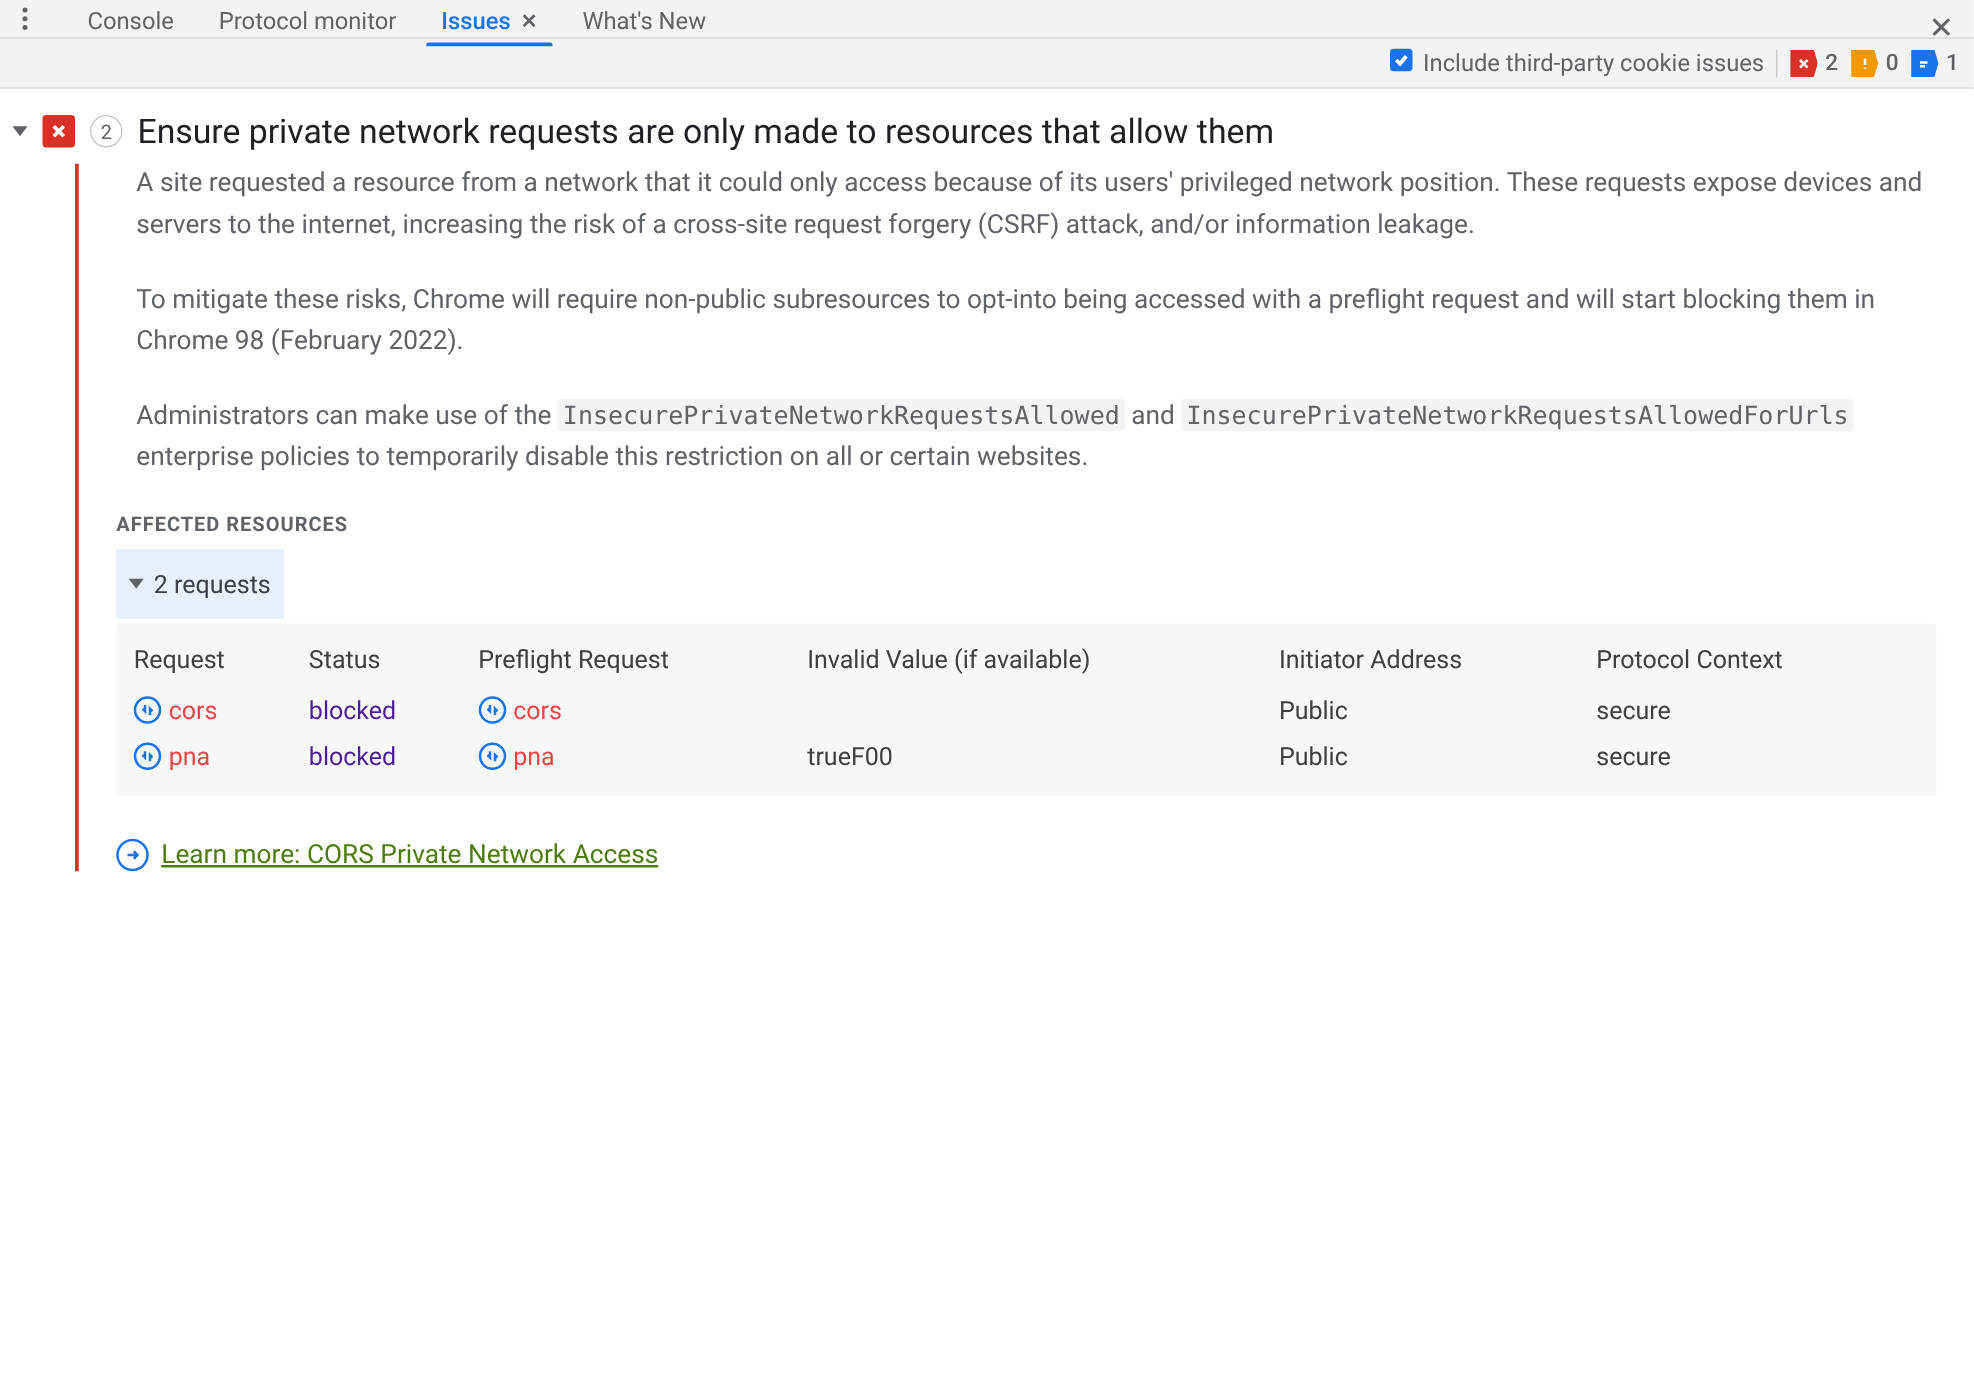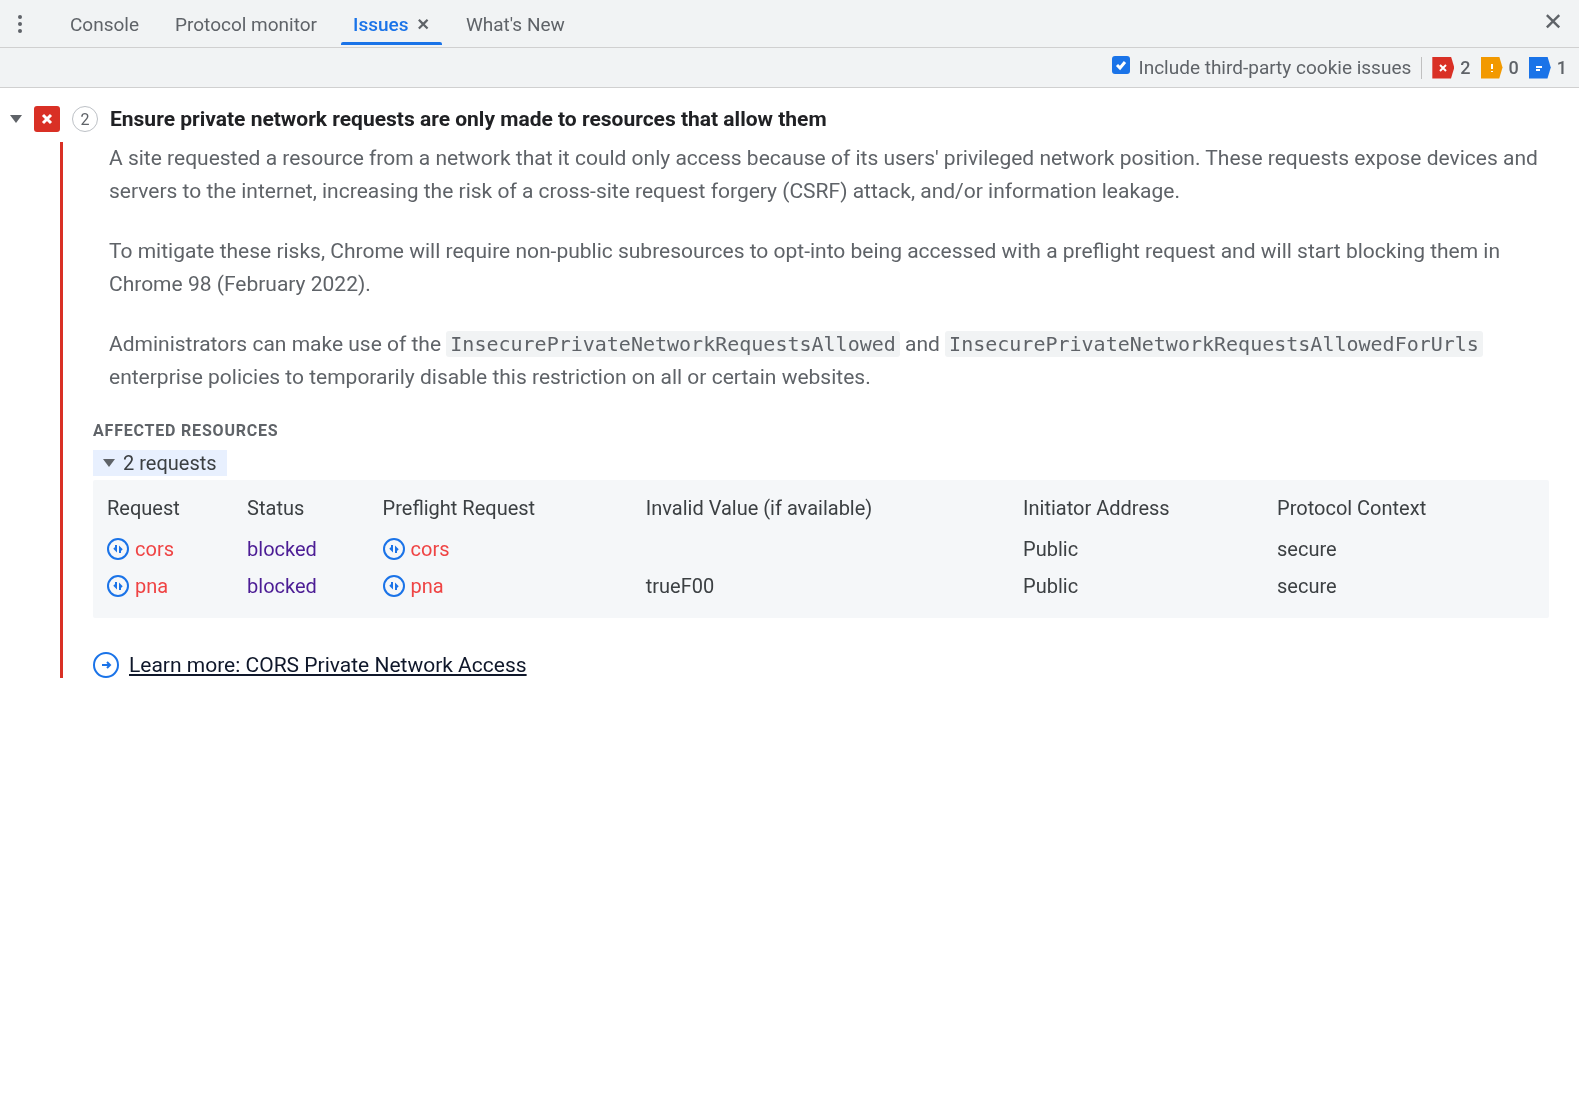--- a/index.html
+++ b/index.html
@@ -9,21 +9,21 @@
     font-family: "Segoe UI", Roboto, "Helvetica Neue", Arial, sans-serif;
     font-size: 18px;
     background: #fff;
     color: #202124;
     overflow: hidden;
   }
   
   .tabbar {
     display: flex;
     align-items: center;
-    height: 48px;
+    height: 31px;
     background: #f1f3f4;
     border-bottom: 1px solid #d0d0d0;
     padding-left: 10px;
     position: relative;
   }
   .kebab {
     width: 20px; height: 26px;
     display: flex; flex-direction: column; justify-content: space-between;
     align-items: center;
     padding: 4px 0;
@@ -132,21 +132,21 @@
   .sq-error {
     width:26px;height:26px;background:#d93025;
     display:flex;align-items:center;justify-content:center;border-radius:3px;
   }
   .sq-error svg { width:14px;height:14px;stroke:#fff;stroke-width:3;fill:none; }
   .count-pill {
     min-width:26px;height:26px;border:1px solid #bdc1c6;border-radius:13px;
     display:flex;align-items:center;justify-content:center;
     font-size:16px;color:#5f6368;padding:0 6px;
   }
-  .issue-title { font-size:21px; font-weight:700; color:#202124; }
+  .issue-title { font-size:27px; font-weight:400; color:#202124; }
 
   .issue-body {
     margin-left: 50px;
     border-left: 3px solid #d93025;
     padding-left: 30px;
     padding-right: 30px;
   }
   .issue-body p {
     font-size: 21px;
     line-height: 1.55;
@@ -163,21 +163,21 @@
     color:#5f6368;
     font-size: 20px;
   }
   .section-label {
     font-size:16px; font-weight:700; letter-spacing:0.8px;
     color:#5f6368; margin:4px 0 10px 0;
   }
   .req-summary {
     display:flex;align-items:center;gap:8px;
     background:#e8f0fe;
-    padding:1px 10px;
+    padding:16px 10px;
     width:max-content;
     font-size:20px;color:#3c4043;
     cursor:pointer;
   }
   .req-summary .tri { border-top-color:#5f6368; }
   .req-table {
     background:#f5f7f9;
     padding:10px 14px 14px 14px;
     margin-top:4px;
     border-radius:2px;
@@ -195,21 +195,21 @@
     width:22px;height:22px;border:2px solid #1a73e8;border-radius:50%;
     display:inline-flex;align-items:center;justify-content:center;
   }
   .req-icon svg{width:12px;height:12px;stroke:#1a73e8;stroke-width:2;fill:none;}
   .status-blocked { color:#4c1d95; }
   .learn-more {
     display:flex;align-items:center;gap:10px;
     margin-top:34px;
     font-size:21px;
   }
-  .learn-more a {color:#0f172a;text-decoration:underline;cursor:pointer;}
+  .learn-more a {color:#4d7c0f;text-decoration:underline;cursor:pointer;}
   .arrow-circ {
     width:26px;height:26px;border:2px solid #1a73e8;border-radius:50%;
     display:flex;align-items:center;justify-content:center;
   }
   .arrow-circ svg{width:14px;height:14px;stroke:#1a73e8;stroke-width:2;fill:none;}
 </style>
 </head>
 <body>
 
 <div class="tabbar">

